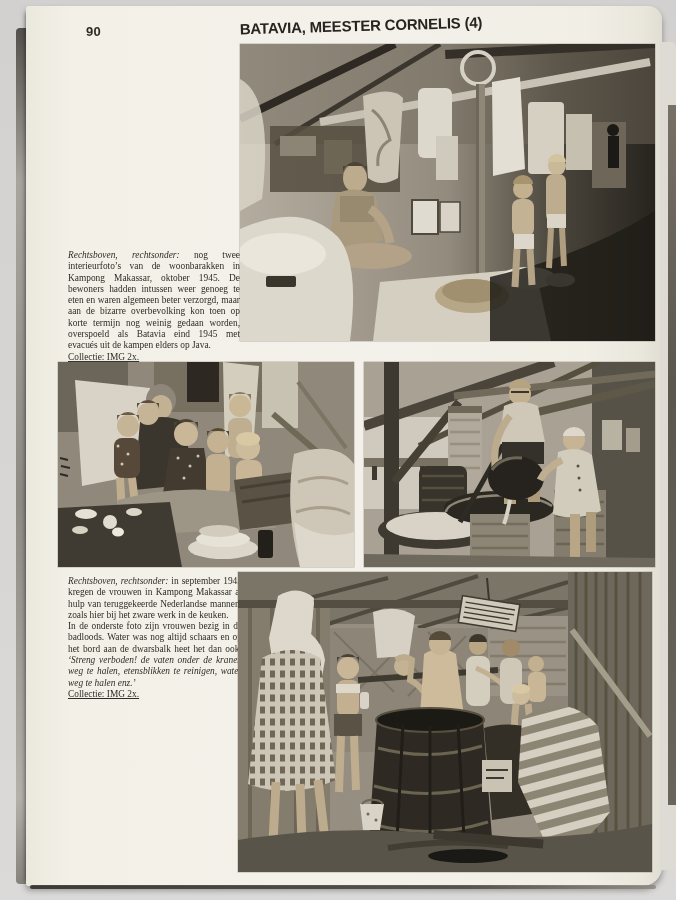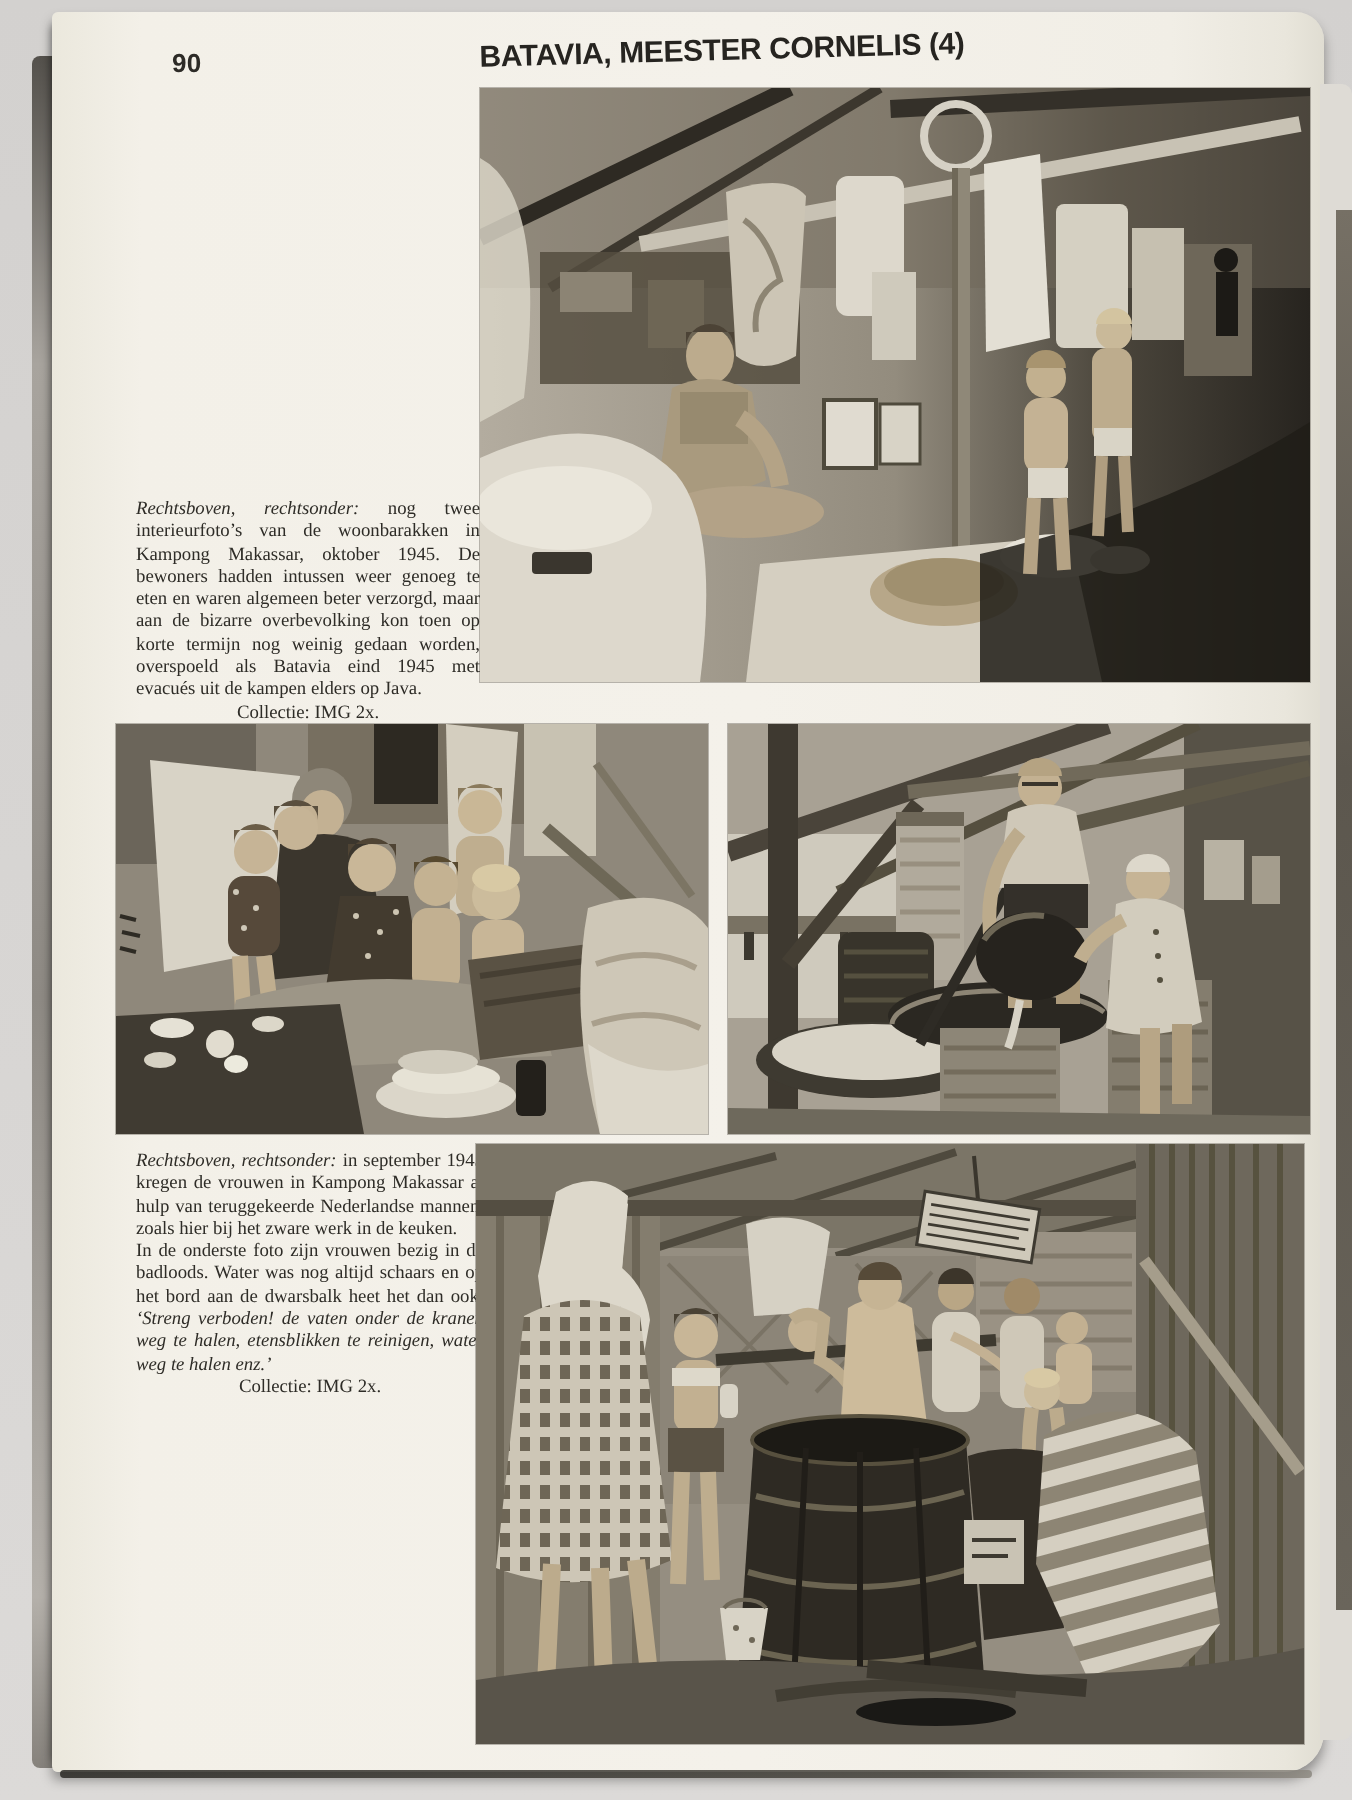--- a/index.html
+++ b/index.html
@@ -44,21 +44,21 @@
   .photo-midright{left:338px;top:356px;width:291px;height:205px;}
   .photo-bottom{left:212px;top:566px;width:414px;height:300px;}
 
   
   .caption{position:absolute;color:#2e2c27;font-family:"Liberation Serif",serif;
     font-size:9.4px;line-height:11.3px;text-align:justify;}
   .caption-1{left:42px;top:244px;width:172px;}
   .caption-2{left:42px;top:570px;width:174px;}
   .caption p{margin:0;}
   .caption .ital{font-style:italic;}
-  .caption .credit{text-align:center;}
+  .caption .credit{text-align:left;text-decoration:underline;}
 </style>
 </head>
 <body>
 
 <div class="scene">
 
   <div class="spine"></div>
   <div class="page-stack"></div>
 
   <div class="book-page">

